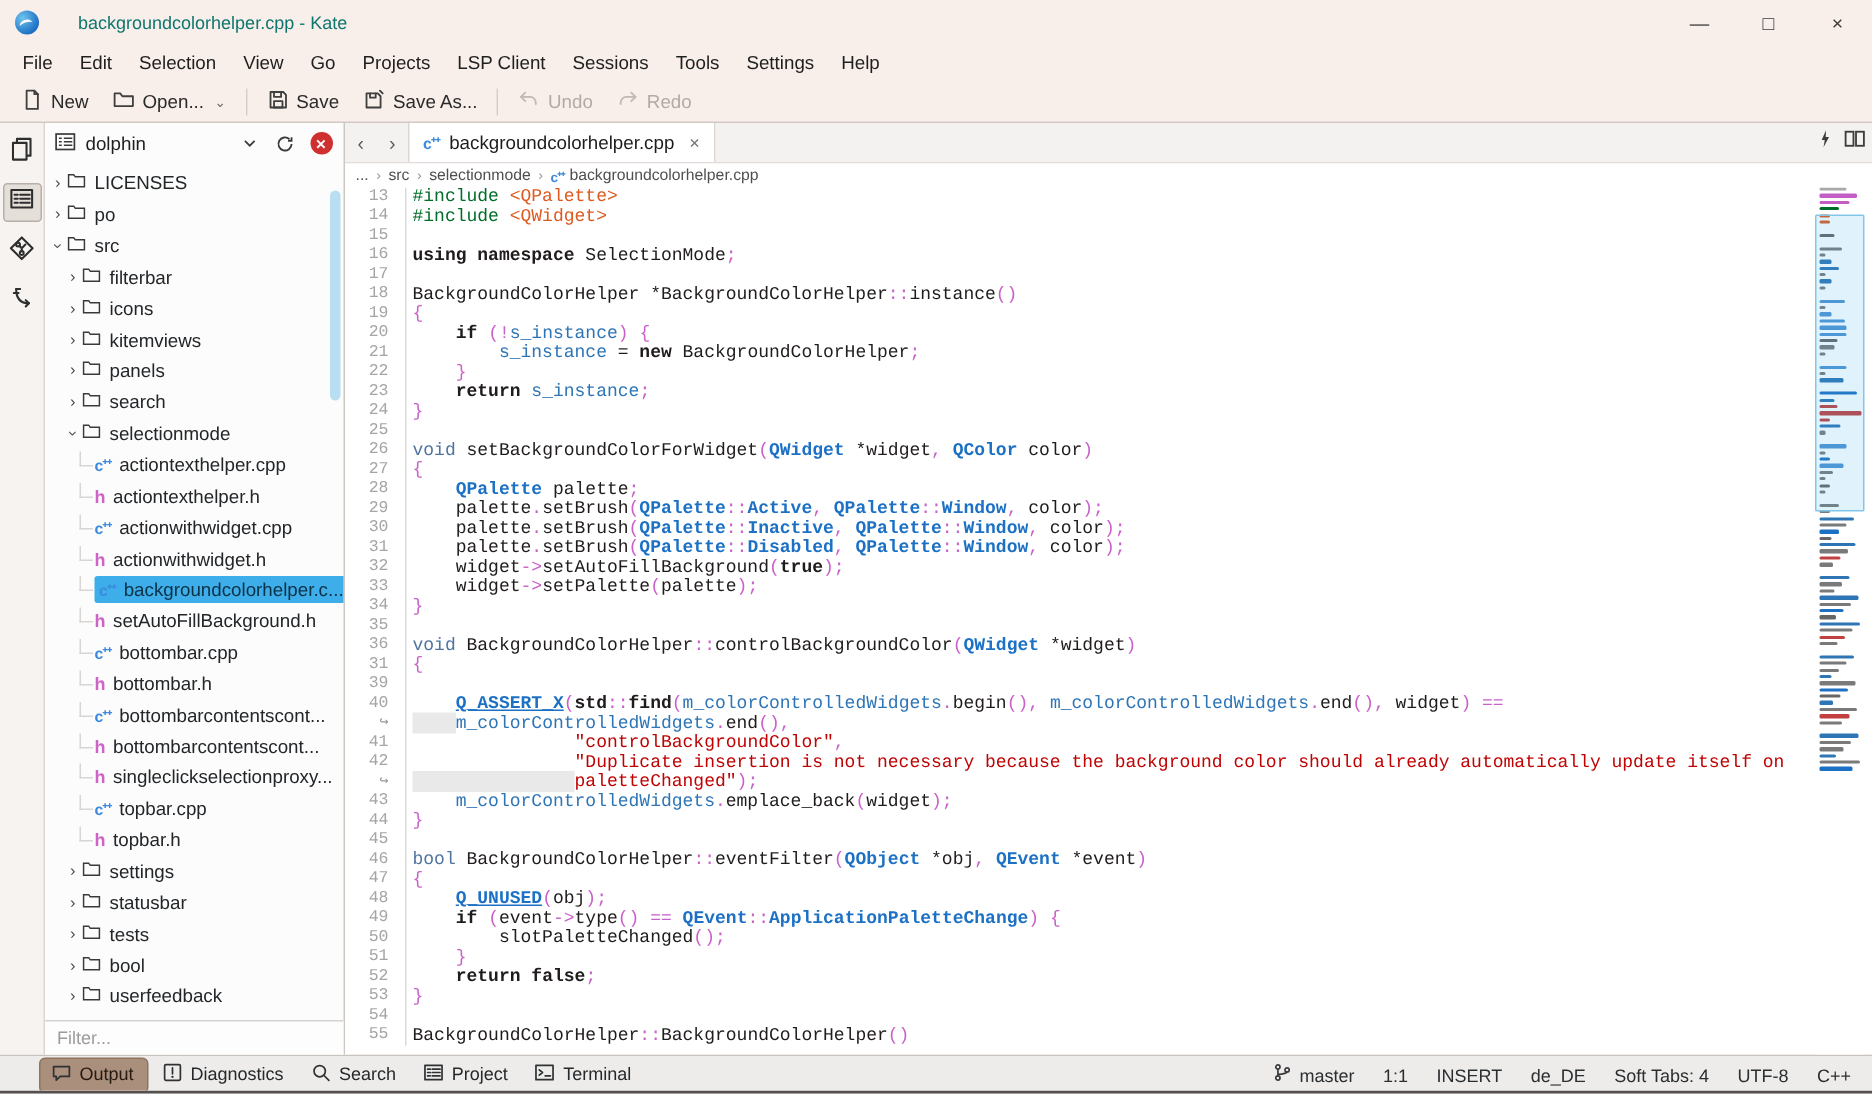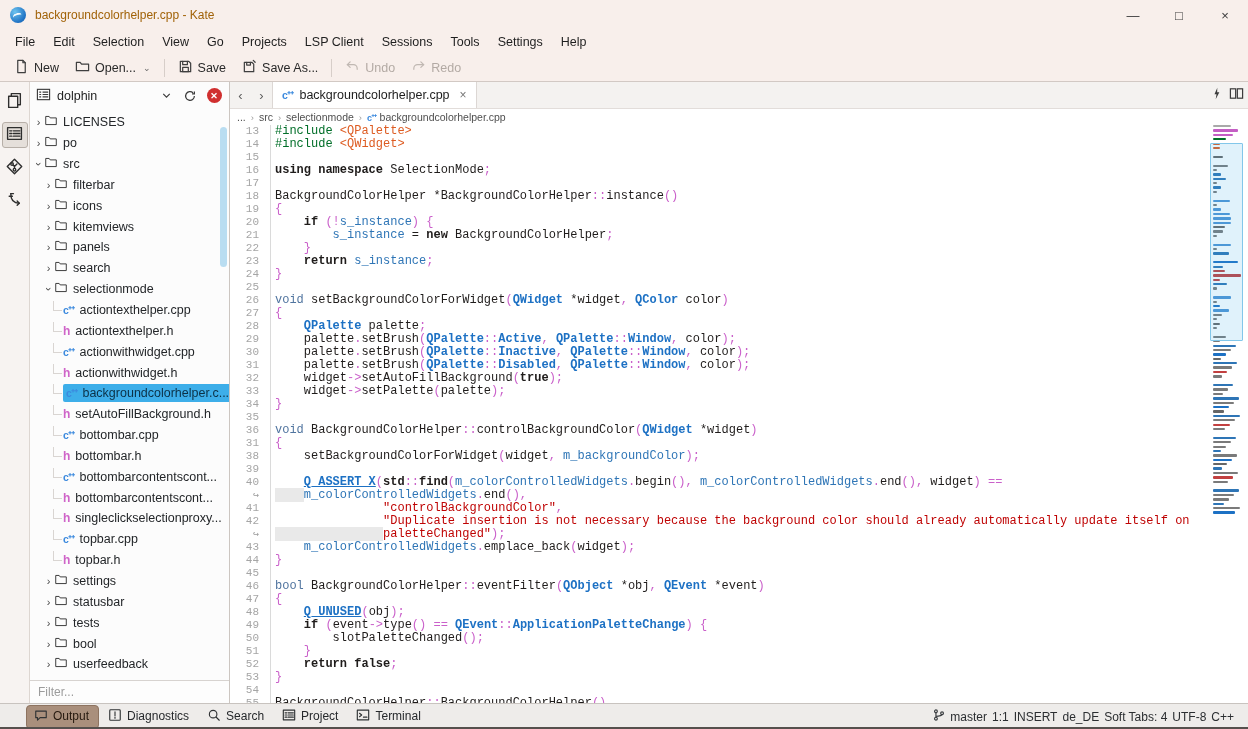--- a/index.html
+++ b/index.html
@@ -8,21 +8,21 @@
     width:1248px; height:729px; position:relative; overflow:hidden;
     font-family:"Liberation Sans", sans-serif; background:#fff;
     border-bottom:2px solid #55504d;
   }
   
   .titlebar{ height:30px; background:var(--chrome-bg); display:flex; align-items:center; padding-left:10px; }
   .app-icon{ width:16px; height:16px; border-radius:50%;
     background:radial-gradient(circle at 5px 5px,#6ec4ef,#1f72c4 70%,#145a9e); position:relative; }
   .app-icon::after{ content:""; position:absolute; left:3px; top:6px; width:9px; height:5px;
     border-radius:50%; border-top:2px solid rgba(255,255,255,.95); transform:rotate(-18deg); }
-  .title-text{ margin-left:9px; font-size:12px; color:#a16207; }
+  .title-text{ margin-left:26px; font-size:12px; color:#0f766e; }
   .win-controls{ margin-left:auto; display:flex; height:30px; }
   .win-btn{ width:46px; display:flex; align-items:center; justify-content:center; font-size:13px; color:#3a3a3a; }
   .menubar{ height:24px; background:var(--chrome-bg); display:flex; align-items:center; padding-left:6px; font-size:12.5px; color:#1f1f1f; }
   .menu-item{ padding:3px 9px; border-radius:3px; }
   .toolbar{ height:28px; background:var(--chrome-bg); border-bottom:1px solid #d2c9c4; display:flex; align-items:center; padding-left:6px; font-size:12.5px; color:#2a2a2a; }
   .tbtn{ display:flex; align-items:center; gap:5px; padding:3px 8px; border-radius:3px; }
   .tbtn.disabled{ color:#b3aaa4; }
   .tbtn.disabled svg{ stroke:#c0b8b2; }
   .tbtn svg{ stroke:#3f3f3f; }
   .tsep{ width:1px; height:18px; background:#d7cec9; margin:0 5px; }
@@ -90,21 +90,21 @@
   .minimap{ position:absolute; top:0; bottom:0; right:5px; width:33px; background:#fff; }
   .mm-bar{ height:2.3px; margin:0 0 2.1px 3px; border-radius:1px; }
   .mm-gap{ height:4.4px; }
   .mm-view{ position:absolute; left:0; right:0; background:rgba(61,174,233,0.16); border:1px solid #82c7ea; border-radius:1px; }
 
   
   .bottombar{ height:26px; background:#eeecea; border-top:1px solid #c8c3bf; display:flex; align-items:center; padding:0 6px; font-size:12px; color:#26292c; }
   .bbtn{ display:flex; align-items:center; gap:5px; padding:2px 9px 3px 7px; border-radius:4px; margin-right:2px; }
   .bbtn svg{ stroke:#2f3234; }
   .bbtn.active{ background:#a98f7c; border:1px solid #8d7360; color:#26190f; }
-  .status{ margin-left:auto; display:flex; align-items:center; gap:5px; padding-right:8px; color:#2b2e31; }
+  .status{ margin-left:auto; display:flex; align-items:center; gap:19px; padding-right:8px; color:#2b2e31; }
   .status-seg{ display:flex; align-items:center; gap:4px; }
   .status-seg svg{ stroke:#3a3d40; }
 </style>
 </head>
 <body>
 
 <div class="window">
 
   <div class="titlebar">
     <span class="app-icon"></span>
@@ -514,21 +514,20 @@
             <div class="cl"><span class="ln">28</span><span class="ct"><span class="tk-n">    </span><span class="tk-t">QPalette</span><span class="tk-n"> palette</span><span class="tk-sym">;</span></span></div>
             <div class="cl"><span class="ln">29</span><span class="ct"><span class="tk-n">    palette</span><span class="tk-sym">.</span><span class="tk-n">setBrush</span><span class="tk-sym">(</span><span class="tk-t">QPalette</span><span class="tk-sym">::</span><span class="tk-t">Active</span><span class="tk-sym">,</span><span class="tk-n"> </span><span class="tk-t">QPalette</span><span class="tk-sym">::</span><span class="tk-t">Window</span><span class="tk-sym">,</span><span class="tk-n"> color</span><span class="tk-sym">);</span></span></div>
             <div class="cl"><span class="ln">30</span><span class="ct"><span class="tk-n">    palette</span><span class="tk-sym">.</span><span class="tk-n">setBrush</span><span class="tk-sym">(</span><span class="tk-t">QPalette</span><span class="tk-sym">::</span><span class="tk-t">Inactive</span><span class="tk-sym">,</span><span class="tk-n"> </span><span class="tk-t">QPalette</span><span class="tk-sym">::</span><span class="tk-t">Window</span><span class="tk-sym">,</span><span class="tk-n"> color</span><span class="tk-sym">);</span></span></div>
             <div class="cl"><span class="ln">31</span><span class="ct"><span class="tk-n">    palette</span><span class="tk-sym">.</span><span class="tk-n">setBrush</span><span class="tk-sym">(</span><span class="tk-t">QPalette</span><span class="tk-sym">::</span><span class="tk-t">Disabled</span><span class="tk-sym">,</span><span class="tk-n"> </span><span class="tk-t">QPalette</span><span class="tk-sym">::</span><span class="tk-t">Window</span><span class="tk-sym">,</span><span class="tk-n"> color</span><span class="tk-sym">);</span></span></div>
             <div class="cl"><span class="ln">32</span><span class="ct"><span class="tk-n">    widget</span><span class="tk-sym">-&gt;</span><span class="tk-n">setAutoFillBackground</span><span class="tk-sym">(</span><span class="tk-k">true</span><span class="tk-sym">);</span></span></div>
             <div class="cl"><span class="ln">33</span><span class="ct"><span class="tk-n">    widget</span><span class="tk-sym">-&gt;</span><span class="tk-n">setPalette</span><span class="tk-sym">(</span><span class="tk-n">palette</span><span class="tk-sym">);</span></span></div>
             <div class="cl"><span class="ln">34</span><span class="ct"><span class="tk-sym">}</span></span></div>
             <div class="cl"><span class="ln">35</span><span class="ct"></span></div>
             <div class="cl"><span class="ln">36</span><span class="ct"><span class="tk-p">void</span><span class="tk-n"> BackgroundColorHelper</span><span class="tk-sym">::</span><span class="tk-n">controlBackgroundColor</span><span class="tk-sym">(</span><span class="tk-t">QWidget</span><span class="tk-n"> *widget</span><span class="tk-sym">)</span></span></div>
             <div class="cl"><span class="ln">31</span><span class="ct"><span class="tk-sym">{</span></span></div>
-            <div class="cl"><span class="ln">38</span><span class="ct"><span class="tk-n">    setBackgroundColorForWidget</span><span class="tk-sym">(</span><span class="tk-n">widget</span><span class="tk-sym">,</span><span class="tk-n"> </span><span class="tk-m">m_backgroundColor</span><span class="tk-sym">);</span></span></div>
             <div class="cl"><span class="ln">39</span><span class="ct"></span></div>
             <div class="cl"><span class="ln">40</span><span class="ct"><span class="tk-n">    </span><span class="tk-mac">Q_ASSERT_X</span><span class="tk-sym">(</span><span class="tk-k">std</span><span class="tk-sym">::</span><span class="tk-k">find</span><span class="tk-sym">(</span><span class="tk-m">m_colorControlledWidgets</span><span class="tk-sym">.</span><span class="tk-n">begin</span><span class="tk-sym">(),</span><span class="tk-n"> </span><span class="tk-m">m_colorControlledWidgets</span><span class="tk-sym">.</span><span class="tk-n">end</span><span class="tk-sym">(),</span><span class="tk-n"> widget</span><span class="tk-sym">)</span><span class="tk-n"> </span><span class="tk-sym">==</span></span></div>
             <div class="cl"><span class="ln wrapmark">↪</span><span class="ct"><span class="wrap-ind">    </span><span class="tk-m">m_colorControlledWidgets</span><span class="tk-sym">.</span><span class="tk-n">end</span><span class="tk-sym">(),</span></span></div>
             <div class="cl"><span class="ln">41</span><span class="ct"><span class="tk-n">               </span><span class="tk-s">"controlBackgroundColor"</span><span class="tk-sym">,</span></span></div>
             <div class="cl"><span class="ln">42</span><span class="ct"><span class="tk-n">               </span><span class="tk-s">"Duplicate insertion is not necessary because the background color should already automatically update itself on</span></span></div>
             <div class="cl"><span class="ln wrapmark">↪</span><span class="ct"><span class="wrap-ind">               </span><span class="tk-s">paletteChanged"</span><span class="tk-sym">);</span></span></div>
             <div class="cl"><span class="ln">43</span><span class="ct"><span class="tk-n">    </span><span class="tk-m">m_colorControlledWidgets</span><span class="tk-sym">.</span><span class="tk-n">emplace_back</span><span class="tk-sym">(</span><span class="tk-n">widget</span><span class="tk-sym">);</span></span></div>
             <div class="cl"><span class="ln">44</span><span class="ct"><span class="tk-sym">}</span></span></div>
             <div class="cl"><span class="ln">45</span><span class="ct"></span></div>
             <div class="cl"><span class="ln">46</span><span class="ct"><span class="tk-p">bool</span><span class="tk-n"> BackgroundColorHelper</span><span class="tk-sym">::</span><span class="tk-n">eventFilter</span><span class="tk-sym">(</span><span class="tk-t">QObject</span><span class="tk-n"> *obj</span><span class="tk-sym">,</span><span class="tk-n"> </span><span class="tk-t">QEvent</span><span class="tk-n"> *event</span><span class="tk-sym">)</span></span></div>

